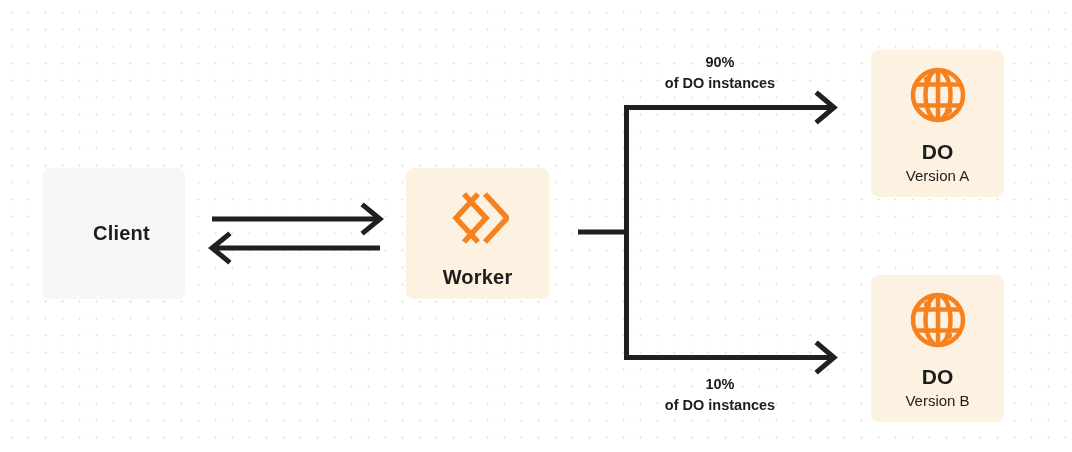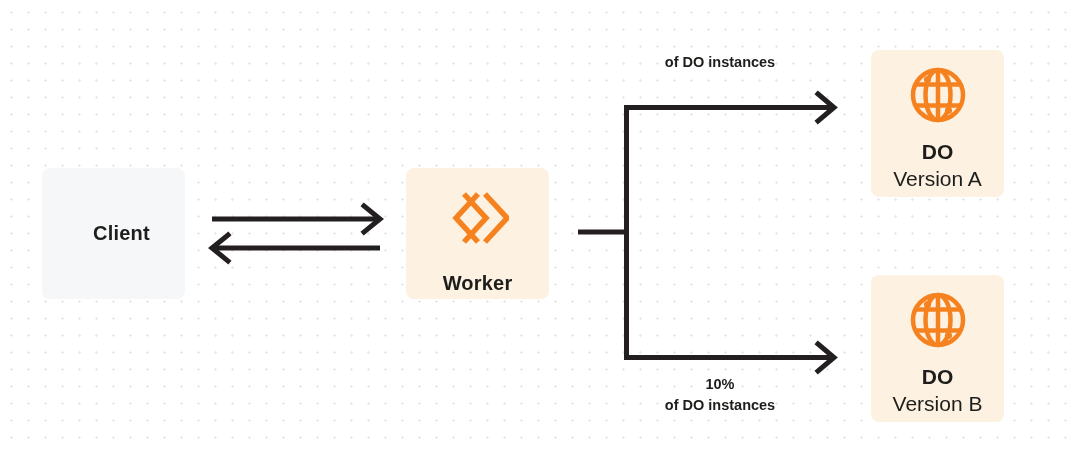--- a/index.html
+++ b/index.html
@@ -53,42 +53,42 @@
     width: 143px;
     height: 131px;
     background-color: #fdf1e2;
     justify-content: flex-start;
     padding-top: 22px;
   }
   #worker-node .node-title {
     font-size: 20px;
     font-weight: bold;
     color: #1d1d1b;
-    margin-top: 22px;
+    margin-top: 16px;
     letter-spacing: 0.2px;
   }
   
   .do-node {
     left: 871px;
     width: 133px;
     height: 147px;
     background-color: #fdf1e2;
     justify-content: flex-start;
     padding-top: 16px;
   }
   #do-a-node { top: 50px; }
   #do-b-node { top: 275px; }
   .do-node .node-title {
     font-size: 21px;
     font-weight: bold;
     color: #1d1d1b;
     margin-top: 12px;
   }
   .do-node .node-sub {
-    font-size: 21px;
+    font-size: 15px;
     font-weight: normal;
     color: #1d1d1b;
     margin-top: 3px;
   }
   
   #connectors {
     position: absolute;
     left: 0;
     top: 0;
     width: 1072px;
@@ -192,20 +192,21 @@
         <line x1="6.5" y1="39.5" x2="51.5" y2="39.5" stroke="#f6821f" stroke-width="4.5"></line>
         <circle cx="18.5" cy="13.5" r="3.6" fill="#f6821f"></circle>
         <circle cx="39.5" cy="44.5" r="3.6" fill="#f6821f"></circle>
       </svg>
     </span>
     <span class="node-title">DO</span>
     <span class="node-sub">Version B</span>
   </div>
 
   <div class="edge-label" id="label-top">
+    <div>90%</div>
     <div>of DO instances</div>
   </div>
 
   <div class="edge-label" id="label-bottom">
     <div>10%</div>
     <div>of DO instances</div>
   </div>
 
 </div>
 

